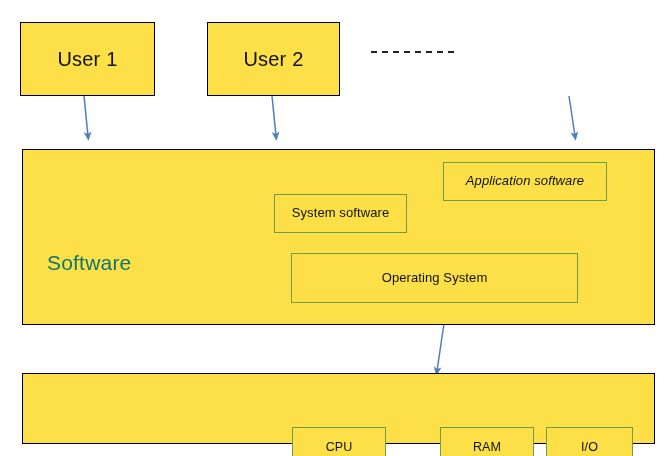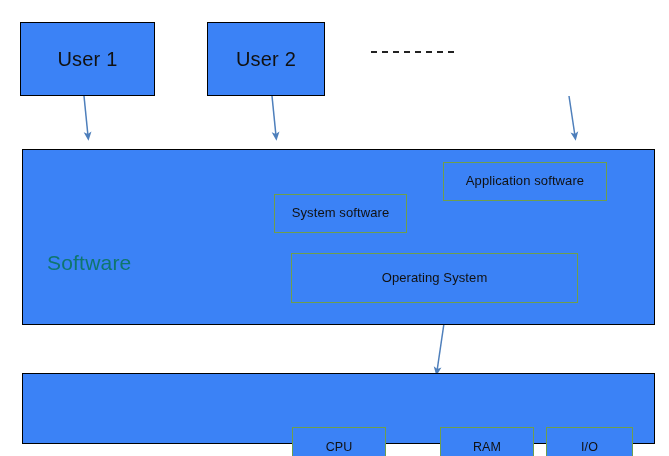--- a/index.html
+++ b/index.html
@@ -24,21 +24,21 @@
     position: absolute;
     left: 0;
     top: 0;
     width: 669px;
     height: 456px;
     pointer-events: none;
   }
   .node {
     position: absolute;
     box-sizing: border-box;
-    background: #3b82f6;
+    background: #fde047;
     display: flex;
     align-items: center;
     justify-content: center;
     text-align: center;
     line-height: 1.15;
   }
   
   .user-box {
     border: 1.6px solid #000000;
     font-size: 20px;
@@ -109,34 +109,34 @@
 
     <g>
       <line x1="447" y1="303" x2="437" y2="371" stroke="#4E7FBB" stroke-width="1.5" marker-end="url(#ah)"></line>
     </g>
   </svg>
 
   <div class="node user-box" style="left:20px; top:22px; width:135px; height:74px;">
     <span>User 1</span>
   </div>
 
-  <div class="node user-box" style="left:207px; top:22px; width:118px; height:74px;">
+  <div class="node user-box" style="left:207px; top:22px; width:133px; height:74px;">
     <span>User 2</span>
   </div>
 
 
   <div class="node layer-box" style="left:22px; top:149px; width:633px; height:176px;"></div>
 
   <div class="layer-title" style="left:47px; top:228px;">Software</div>
 
   <div class="node green-box" style="left:274px; top:162px; width:133px; height:39px;margin-top:32px;">
     <span>System software</span>
   </div>
 
-  <div class="node green-box" style="left:443px; top:162px; width:164px; height:39px;">
+  <div class="node green-box" style="left:443px; top:162px; width:164px; height:39px;font-style:italic;">
     <span>Application software</span>
   </div>
 
   <div class="node green-box" style="left:291px; top:253px; width:287px; height:50px;">
     <span>Operating System</span>
   </div>
 
   <div class="node layer-box" style="left:22px; top:373px; width:633px; height:71px;"></div>
 
 

